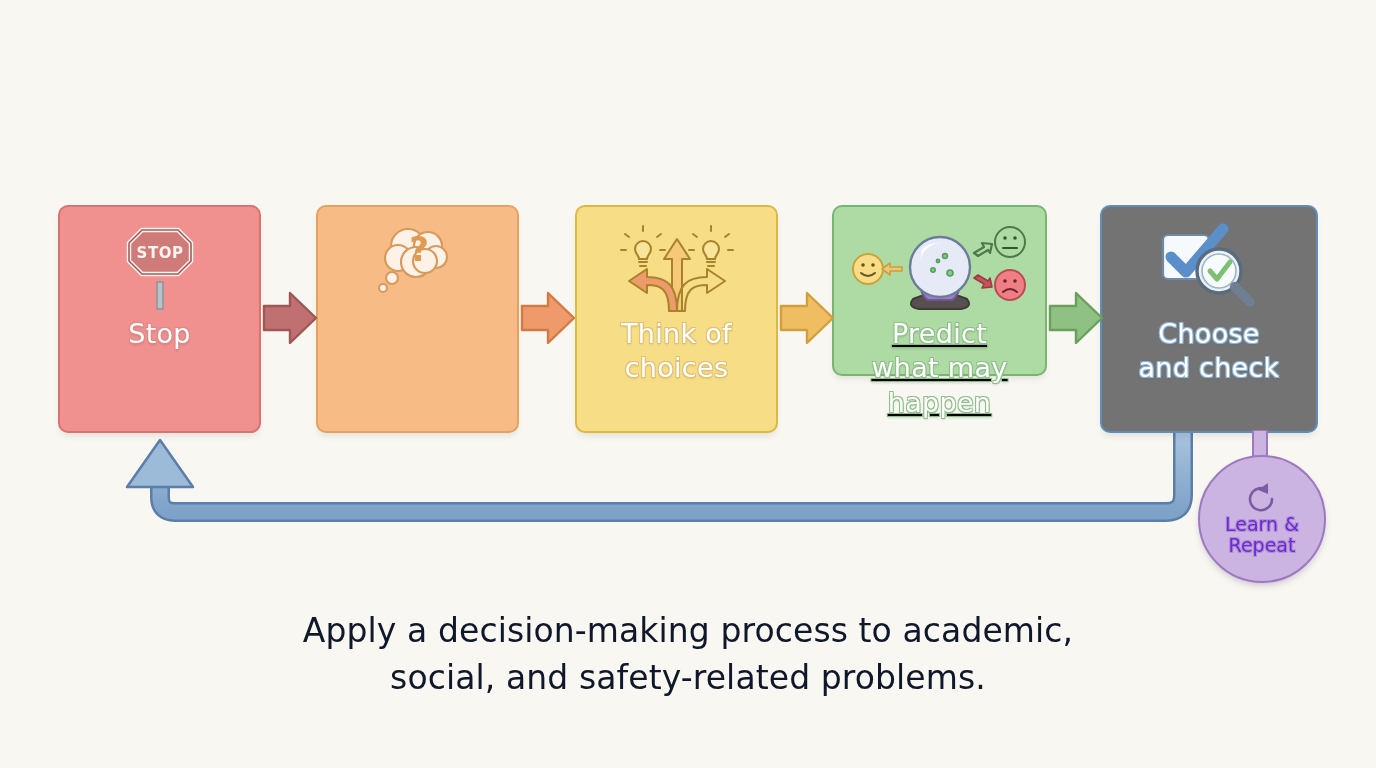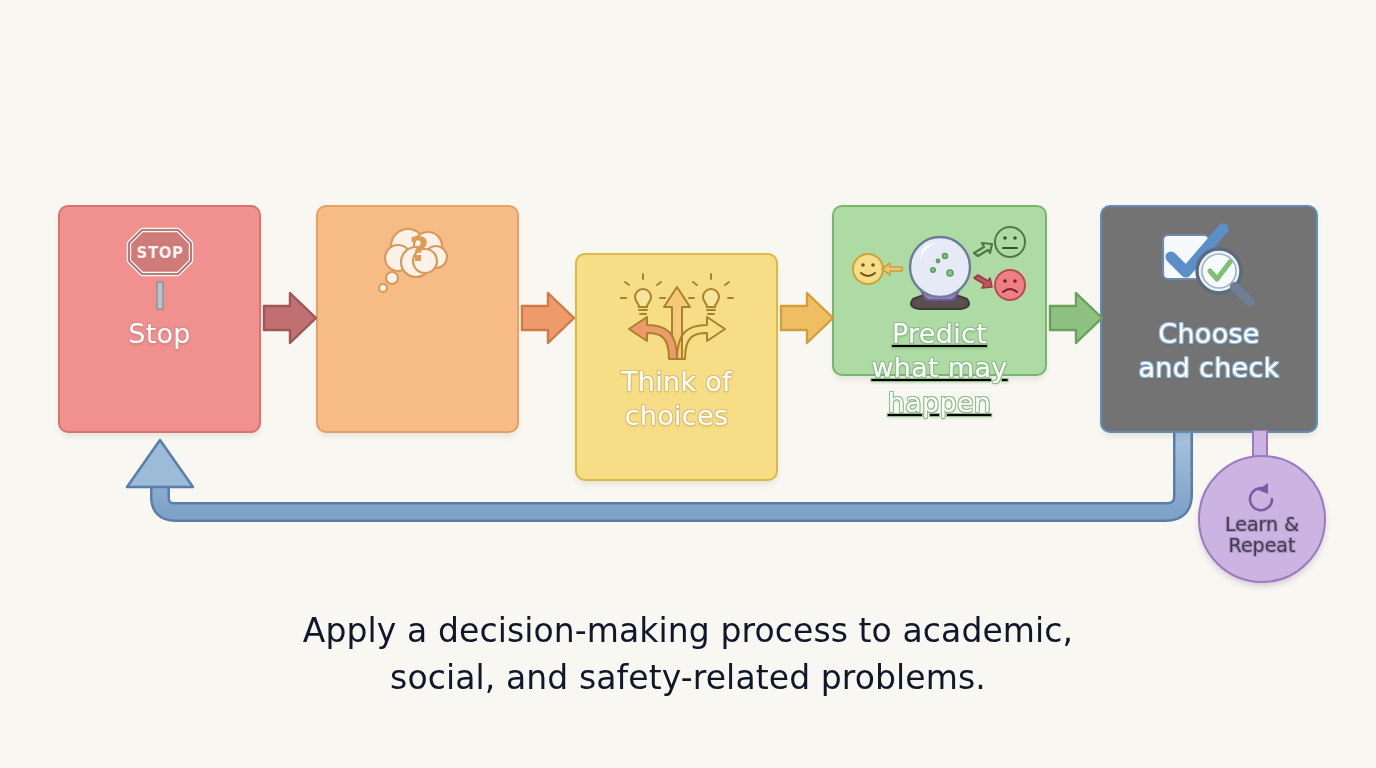--- a/index.html
+++ b/index.html
@@ -56,21 +56,21 @@
   
   #repeat-badge{
     position:absolute;
     width:124px;height:124px;border-radius:50%;
     background:#cbb4e2;
     border:2.5px solid #9d7ac0;
     box-shadow:0 4px 7px -2px rgba(90,60,120,.30);
     display:flex;flex-direction:column;align-items:center;justify-content:center;
   }
   #repeat-badge .rp-label{
-    font-size:19px;line-height:1.08;text-align:center;color:#404040;font-weight:400;
+    font-size:19px;line-height:1.08;text-align:center;color:#6d28d9;font-weight:400;
     text-shadow:-1px -1px 0 #a versus, 0 0 0 transparent;
     text-shadow:-1px -1px 0 #b092cf, 1px -1px 0 #b092cf, -1px 1px 0 #b092cf, 1px 1px 0 #b092cf;
     margin-top:1px;
   }
 
   
   #caption{
     position:absolute;
     left:0;right:0;
     top:608px;
@@ -125,21 +125,21 @@
           <circle cx="48" cy="38" r="15"></circle>
           <circle cx="57" cy="37" r="12"></circle>
           <circle cx="24" cy="54" r="6"></circle>
           <circle cx="15" cy="64" r="4"></circle>
         </g>
         <text x="51" y="37" text-anchor="middle" font-family="'DejaVu Sans',sans-serif" font-size="34" font-weight="bold" fill="#e09a52">?</text>
       </svg>
     </div>
   </div>
 
-  <div class="card" id="card-think" style="left:575px;top:205px;width:203px;height:228px;background:#f7dd85;border:2.5px solid #dcb845;margin-top:48px;">
+  <div class="card" id="card-think" style="left:575px;top:205px;width:203px;height:228px;background:#f7dd85;border:2.5px solid #dcb845;">
     <div class="icon-wrap">
       <svg width="120" height="92" viewBox="0 0 120 92">
 
         <g stroke="#a8832c" stroke-width="2" fill="none" stroke-linecap="round">
           <path d="M18,26 a8,8 0 0 1 16,0 c0,5 -4,6 -4,10 h-8 c0,-4 -4,-5 -4,-10z" fill="#f8e49a"></path>
           <line x1="22" y1="39" x2="30" y2="39"></line>
           <line x1="23" y1="43" x2="29" y2="43"></line>
           <line x1="26" y1="8" x2="26" y2="3"></line>
           <line x1="12" y1="14" x2="8" y2="11"></line>
           <line x1="40" y1="14" x2="44" y2="11"></line>

